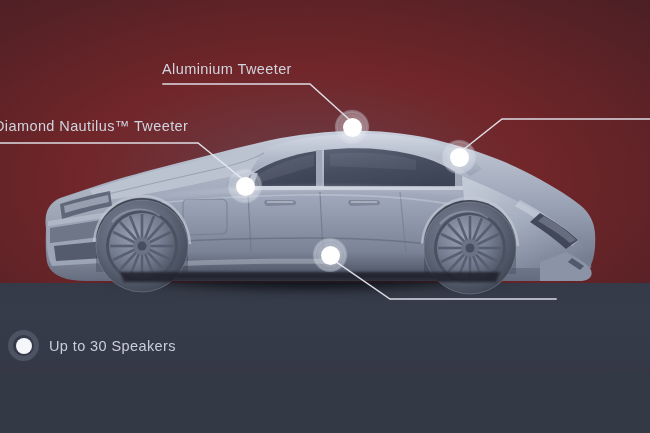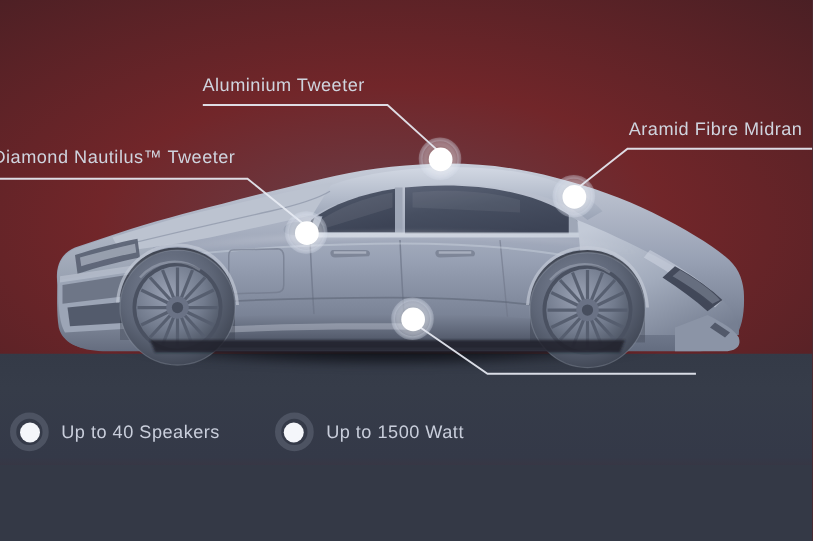--- a/index.html
+++ b/index.html
@@ -486,36 +486,28 @@
   <div class="marker" style="left:330px; top:255px;">
     <div class="halo"></div>
     <div class="ring2"></div>
     <div class="dot"></div>
   </div>
 
   <div class="label lbl-alum">Aluminium Tweeter</div>
 
   <div class="label lbl-diam">Diamond Nautilus™ Tweeter</div>
 
-  <div class="label lbl-aramid">Aramid Fibre Midran</div>
 
 
   <div class="legend">
 
     <div class="legend-item">
       <span class="legend-bullet">
         <span class="lb-ring"></span>
         <span class="lb-dot"></span>
       </span>
-      <span class="legend-text">Up to 40 Speakers</span>
+      <span class="legend-text">Up to 30 Speakers</span>
     </div>
 
-    <div class="legend-item">
-      <span class="legend-bullet">
-        <span class="lb-ring"></span>
-        <span class="lb-dot"></span>
-      </span>
-      <span class="legend-text">Up to 1500 Watt</span>
-    </div>
 
   </div>
 
 </div>
 
 </body></html>

